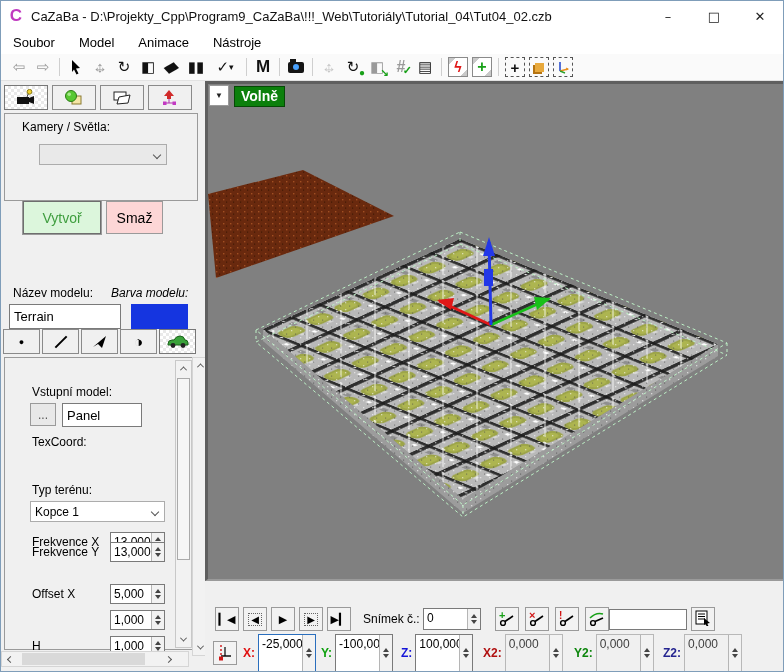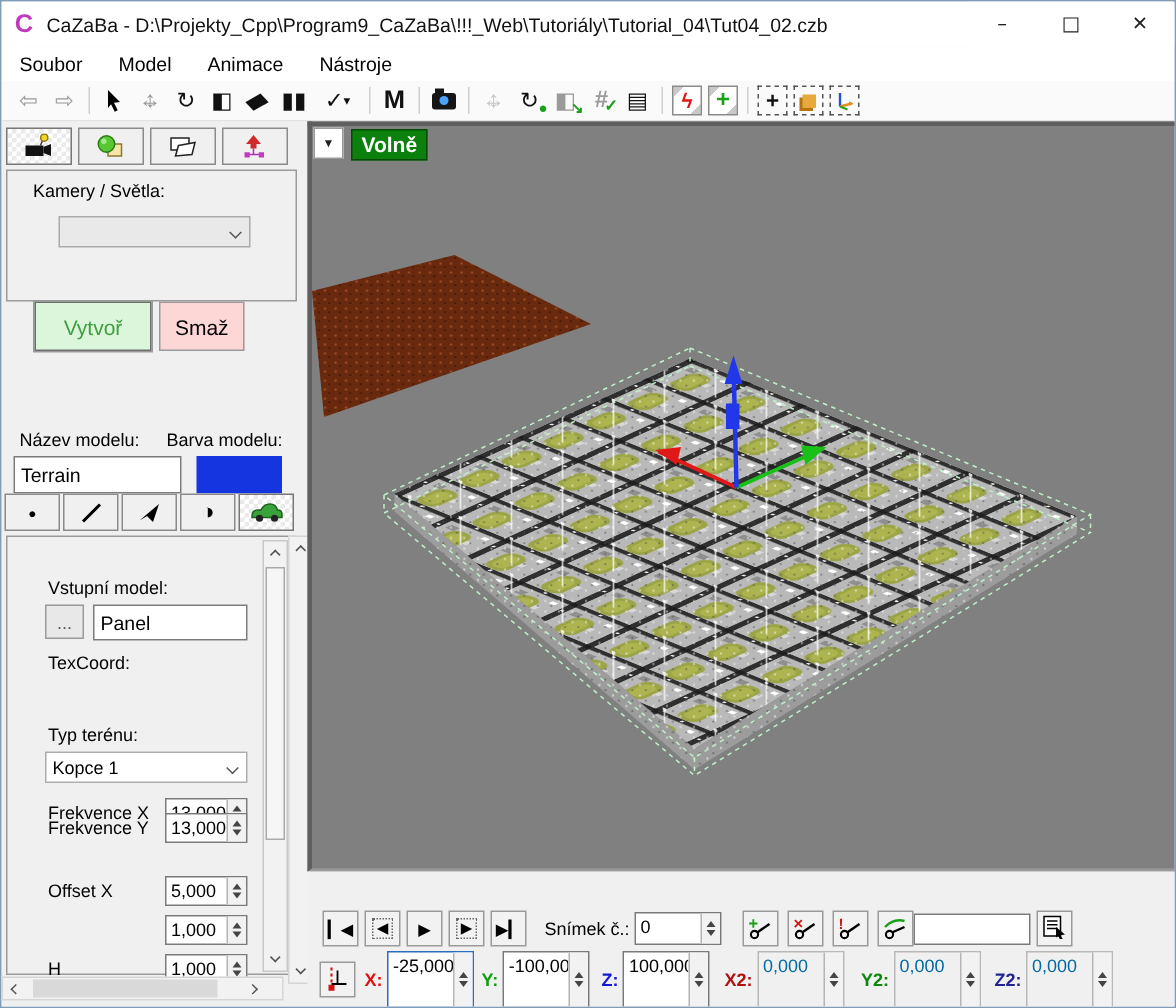--- a/index.html
+++ b/index.html
@@ -102,21 +102,21 @@
   .frame-label { position:absolute; left:158px; top:5px; font-size:12px; }
   .frame-spin { position:absolute; left:218px; top:1px; width:58px; height:22px; }
   .free-input { position:absolute; left:400px; top:2px; width:80px; height:21px; }
   .doc-btn { position:absolute; left:486px; top:0px; width:24px; height:24px; border:1px solid #9a9a9a; background:#f2f2f2; font-size:13px; padding:0; position:absolute; }
   .coord { position:absolute; display:flex; align-items:center; height:22px; top:1px; }
   .coord .clabel { font-size:12px; font-weight:bold; margin-right:3px; }
   .cx { color:#e01010; } .cy { color:#0fa00f; } .cz { color:#1515d8; }
   .cx2 { color:#b01010; } .cy2 { color:#0d860d; } .cz2 { color:#242490; }
   .coord .spinfield { width:58px; height:38px; }
   .coord.disabled .spinfield { background:#f0f0f0; border-color:#b8b8b8; }
-  .coord.disabled .sf-val { color:#0369a1; }
+  .coord.disabled .sf-val { color:#404040; }
   .coord.focused .spinfield { border-color:#2a6ebd; }
   .axis-btn { position:absolute; left:8px; top:0px; width:24px; height:24px; border:1px solid #9a9a9a; background:#f2f2f2; padding:0; }
 </style>
 </head>
 <body>
 
 <div class="window">
 
   <div class="titlebar">
     <span class="app-logo">C</span>
@@ -260,21 +260,21 @@
       <span class="gb-label">Kamery / Světla:</span>
       <div class="combo disabled" style="left:34px; top:30px; width:128px;">
         <span class="chev"></span>
       </div>
     </div>
 
     <button class="btn-create">Vytvoř</button>
     <button class="btn-delete">Smaž</button>
 
     <span class="lbl" style="left:12px; top:205px;">Název modelu:</span>
-    <span class="lbl" style="left:110px; top:205px;">Barva modelu:</span>
+    <span class="lbl" style="left:110px; top:205px;font-style:italic;">Barva modelu:</span>
     <div class="textbox name-input">Terrain</div>
     <div class="swatch"></div>
 
     <div class="tabs2">
       <span class="tab2">
           <span style="font-size:9px">●</span>
         </span>
       <span class="tab2">
           <span class="line-glyph"></span>
         </span>
@@ -291,21 +291,21 @@
           <path d="M2 10 Q2 6 6 6 L8 6 Q10 2 14 2 Q18 2 19 6 Q22 6 22 9 L22 11 L2 11 Z" fill="#3aa23a" stroke="#1c641c"></path>
           <circle cx="7" cy="11.5" r="2.4" fill="#222"></circle>
           <circle cx="17" cy="11.5" r="2.4" fill="#222"></circle>
         </svg>
       </span>
     </div>
 
     <div class="groupbox gb2">
       <span class="p-label" style="top:27px;">Vstupní model:</span>
       <button class="browse-btn" style="top:45px; left:25px;">...</button>
-      <div class="textbox" style="position:absolute; left:57px; top:45px; width:103px; height:24px;">Panel</div>
+      <div class="textbox" style="position:absolute; left:57px; top:45px; width:80px; height:24px;">Panel</div>
 
       <span class="p-label" style="top:77px;">TexCoord:</span>
 
       <span class="p-label" style="top:125px;">Typ terénu:</span>
       <div class="combo" style="left:25px; top:143px; width:135px;">
         <span>Kopce 1</span>
         <span class="chev"></span>
       </div>
 
       <div class="prow" style="top:174px;">

